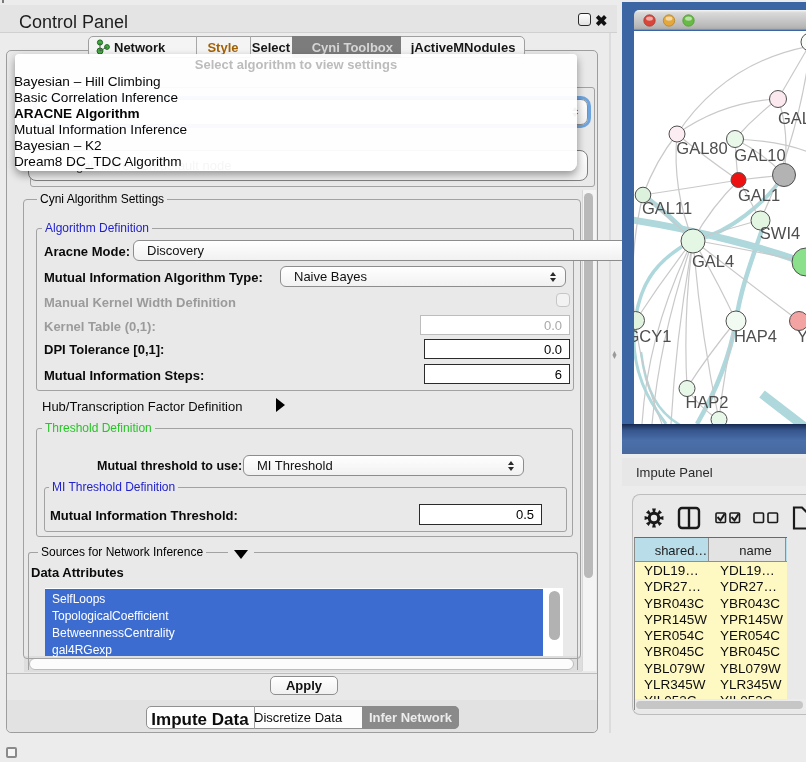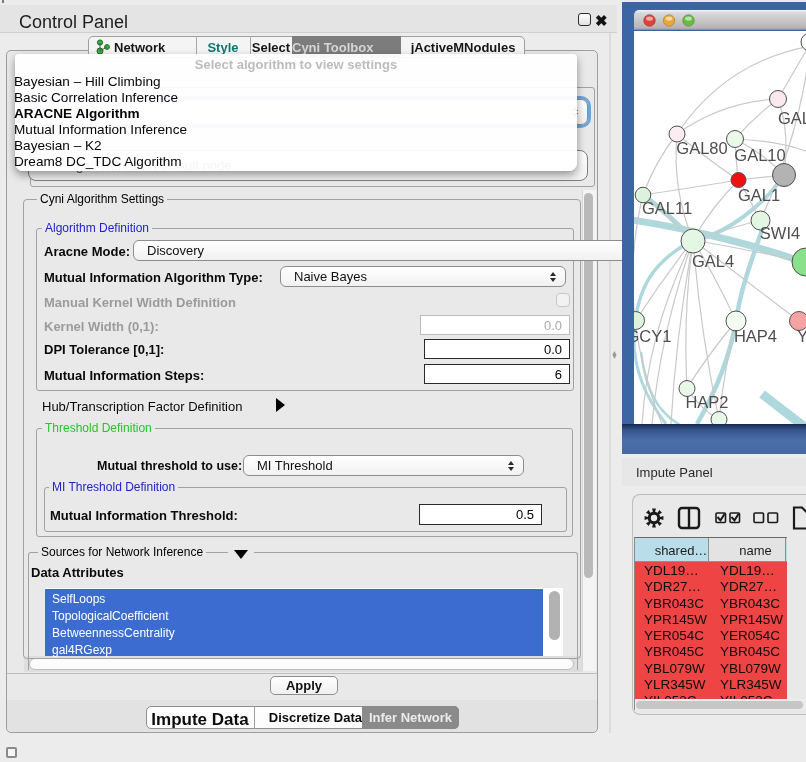--- a/index.html
+++ b/index.html
@@ -38,23 +38,23 @@
 <div class="a" style="left:292px;top:36px;width:109px;height:22px;background:#7c7c7c"></div>
 <div class="a" style="left:96px;top:39px;width:15px;height:16px">
 <svg width="15" height="16">
       <circle cx="4" cy="3.5" r="2.6" fill="#44a944" stroke="#1c6b1c"></circle>
       <circle cx="4" cy="12" r="3" fill="#44a944" stroke="#1c6b1c"></circle>
       <circle cx="11" cy="8" r="2.4" fill="#44a944" stroke="#1c6b1c"></circle>
       <line x1="4" y1="4" x2="4" y2="12" stroke="#555"></line>
       <line x1="4" y1="12" x2="11" y2="8" stroke="#555"></line>
     </svg></div>
 <div class="a" style="left:114px;top:40px;font-weight:bold;color:#161616">Network</div>
-<div class="a" style="left:196px;top:40px;width:54px;text-align:center;font-weight:bold;color:#0f766e">Style</div>
+<div class="a" style="left:196px;top:40px;width:54px;text-align:center;font-weight:bold;color:#a16207">Style</div>
 <div class="a" style="left:250px;top:40px;width:42px;text-align:center;font-weight:bold;color:#161616">Select</div>
-<div class="a" style="left:292px;top:40px;width:109px;text-align:left;font-weight:bold;color:#d6d6d6">Cyni Toolbox</div>
+<div class="a" style="left:284px;top:40px;width:109px;text-align:right;font-weight:bold;color:#d6d6d6">Cyni Toolbox</div>
 <div class="a" style="left:401px;top:40px;width:124px;text-align:center;font-weight:bold;color:#161616">jActiveMNodules</div>
 
 <div class="gbox" style="left:30px;top:87px;width:565px;height:100px"></div>
 <div class="combo" style="left:36px;top:99px;width:552px;height:26px;box-shadow:0 0 0 3px #6ea4dd;border-radius:7px">
     <div class="spin"></div>
   </div>
 <div class="combo" style="left:28px;top:150px;width:560px;height:31px;border-radius:8px;border-color:#808080">
     <span style="top:7px;left:47px;color:#444">galFiltered Sh default node</span>
   </div>
 
@@ -74,21 +74,21 @@
     <span>Discovery</span>
     <div class="spin"></div>
   </div>
 <div class="lb" style="left:44px;top:270px">Mutual Information Algorithm Type:</div>
 <div class="combo" style="left:280px;top:266px;width:286px;height:21px">
     <span>Naive Bayes</span>
     <div class="spin"></div>
   </div>
 <div class="lb" style="left:44px;top:295px;color:#9b9b9b">Manual Kernel Width Definition</div>
 <div class="a" style="left:556px;top:293px;width:14px;height:14px;background:#f2f2f2;border:1px solid #c6c6c6;border-radius:4px"></div>
-<div class="lb" style="left:44px;top:319px;color:#9b9b9b">Kernel Width (0,1):</div>
+<div class="lb" style="left:44px;top:319px;color:#9b9b9b">Kernel Table (0,1):</div>
 <div class="tf tfd" style="left:420px;top:315px;width:150px;height:20px">0.0</div>
 <div class="lb" style="left:44px;top:342px">DPI Tolerance [0,1]:</div>
 <div class="tf" style="left:424px;top:339px;width:146px;height:20px">0.0</div>
 <div class="lb" style="left:44px;top:368px">Mutual Information Steps:</div>
 <div class="tf" style="left:424px;top:364px;width:146px;height:20px">6</div>
 <div class="a" style="left:42px;top:399px;font-size:13px;color:#0a0a0a">Hub/Transcription Factor Definition</div>
 <div class="a" style="left:276px;top:398px;width:0;height:0;border-top:7px solid transparent;border-bottom:7px solid transparent;border-left:9px solid #000"></div>
 
 <div class="gbox" style="left:36px;top:428px;width:537px;height:109px"></div>
 <div class="gt" style="left:42px;top:421px;color:#27c427">Threshold Definition</div>
@@ -110,21 +110,21 @@
 <div class="a" style="left:45px;top:588px;width:518px;height:68px;background:#fff"></div>
 <div class="a" style="left:45px;top:589px;width:498px;height:67px;background:#3d6cd1"></div>
 <div class="a" style="left:52px;top:591px;font-size:12px;color:#fff;line-height:17px">SelfLoops<br>TopologicalCoefficient<br>BetweennessCentrality<br>gal4RGexp</div>
 <div class="a" style="left:549px;top:591px;width:11px;height:49px;background:#b2b2b2;border-radius:6px"></div>
 
 <div class="a" style="left:270px;top:676px;width:68px;height:19px;background:linear-gradient(#ffffff,#f0f0f0);border:1px solid #8f8f8f;border-radius:5px;text-align:center;font-size:13px;font-weight:bold;padding-top:1px">Apply</div>
 <div class="a" style="left:146px;top:706px;width:313px;height:23px;background:#fdfdfd;border:1px solid #909090;border-radius:5px"></div>
 <div class="a" style="left:254px;top:706px;width:1px;height:23px;background:#a0a0a0"></div>
 <div class="a" style="left:362px;top:706px;width:97px;height:23px;background:#8a8a8a;border-radius:0 5px 5px 0"></div>
 <div class="a" style="left:146px;top:710px;width:108px;text-align:center;font-weight:bold;font-size:17px;color:#0c0c0c">Impute Data</div>
-<div class="a" style="left:254px;top:710px;width:108px;text-align:right;font-weight:bold;font-size:13px;color:#0c0c0c">Discretize Data</div>
+<div class="a" style="left:254px;top:710px;width:108px;text-align:left;font-weight:normal;font-size:13px;color:#0c0c0c">Discretize Data</div>
 <div class="a" style="left:362px;top:710px;width:97px;text-align:center;font-weight:bold;font-size:13px;color:#ececec">Infer Network</div>
 <div class="a" style="left:6px;top:747px;width:11px;height:11px;border:2px solid #8a8a8a;border-radius:2px;background:#f5f5f5"></div>
 
 <div class="a" style="left:15px;top:54px;width:562px;height:117px;background:rgba(255,255,255,0.95);border-radius:4px 4px 8px 8px;box-shadow:0 4px 9px rgba(0,0,0,0.4)"></div>
 <div class="a" style="left:15px;top:57px;width:562px;text-align:center;font-size:13px;font-weight:bold;color:#bcbcbc">Select algorithm to view settings</div>
 <div class="a" style="left:14px;top:74px;font-size:13.6px;color:#050505;line-height:16.1px">Bayesian – Hill Climbing<br>Basic Correlation Inference<br><b>ARACNE Algorithm</b><br>Mutual Information Inference<br>Bayesian – K2<br>Dream8 DC_TDC Algorithm</div>
 <div class="a" style="left:611px;top:351px;width:7px;height:8px;color:#9a9a9a;font-size:7px;line-height:4px">▲<br>▼</div>
 
 <div class="a" style="left:622px;top:2px;width:184px;height:422px;background:#3c66a3"></div>
 <div class="a" style="left:622px;top:424px;width:184px;height:30px;background:linear-gradient(#16284d,#35548c 20%,#4a6fa9 55%,#48699f)"></div>
@@ -226,21 +226,21 @@
 <g stroke="#1a1a1a" stroke-width="1.6" fill="none">
 <rect x="76" y="8" width="9.5" height="9.5" rx="1"></rect>
 <rect x="90" y="8" width="9.5" height="9.5" rx="1"></rect>
 <path d="M77.5,12 l3,3.4 4,-6.4" stroke-width="2"></path>
 <path d="M91.5,12 l3,3.4 4,-6.4" stroke-width="2"></path>
 <rect x="114" y="8" width="9.5" height="9.5" rx="1"></rect>
 <rect x="128" y="8" width="9.5" height="9.5" rx="1"></rect>
 <path d="M154,2.5 h8 l6,6 v15 h-14 z" stroke-width="2.2"></path>
 </g>
 </svg>
-<div class="a" style="left:634px;top:537px;width:153px;height:173px;background:#ef4444;overflow:hidden;border-top:1px solid #6a6a6a;border-left:1px solid #8a8a8a">
+<div class="a" style="left:634px;top:537px;width:153px;height:173px;background:#fef9c3;overflow:hidden;border-top:1px solid #6a6a6a;border-left:1px solid #8a8a8a">
 <div class="a" style="left:0;top:0;width:74px;height:24px;background:#b9dde9;border-right:1px solid #8f8f8f;border-bottom:1px solid #8f8f8f"></div>
 <div class="a" style="left:74px;top:0;width:77px;height:24px;background:#e3e3e3;border-right:1px solid #8f8f8f;border-bottom:1px solid #8f8f8f"></div>
 <div class="a" style="left:151px;top:0;width:21px;height:24px;background:#b9dde9;border-bottom:1px solid #8f8f8f"></div>
 <div class="a" style="left:9px;top:5px;width:74px;text-align:center;font-size:13px;color:#1c1c1c">shared…</div>
 <div class="a" style="left:82px;top:5px;width:77px;text-align:center;font-size:13px;color:#1c1c1c">name</div>
 <div class="a" style="left:9px;top:25px;font-size:13.5px;color:#0d0d0d;line-height:16.3px">YDL19…<br>YDR27…<br>YBR043C<br>YPR145W<br>YER054C<br>YBR045C<br>YBL079W<br>YLR345W<br>YIL053C</div>
 <div class="a" style="left:85px;top:25px;font-size:13.5px;color:#0d0d0d;line-height:16.3px">YDL19…<br>YDR27…<br>YBR043C<br>YPR145W<br>YER054C<br>YBR045C<br>YBL079W<br>YLR345W<br>YIL053C</div>
 <div class="a" style="left:160px;top:25px;font-size:13.5px;color:#0d0d0d;line-height:16.3px">13<br>12<br><br>9.<br>8.<br>9.<br><br>9.<br>9.</div>
 </div>
 <div class="a" style="left:635px;top:699px;width:171px;height:11px;background:#ececec"></div>

